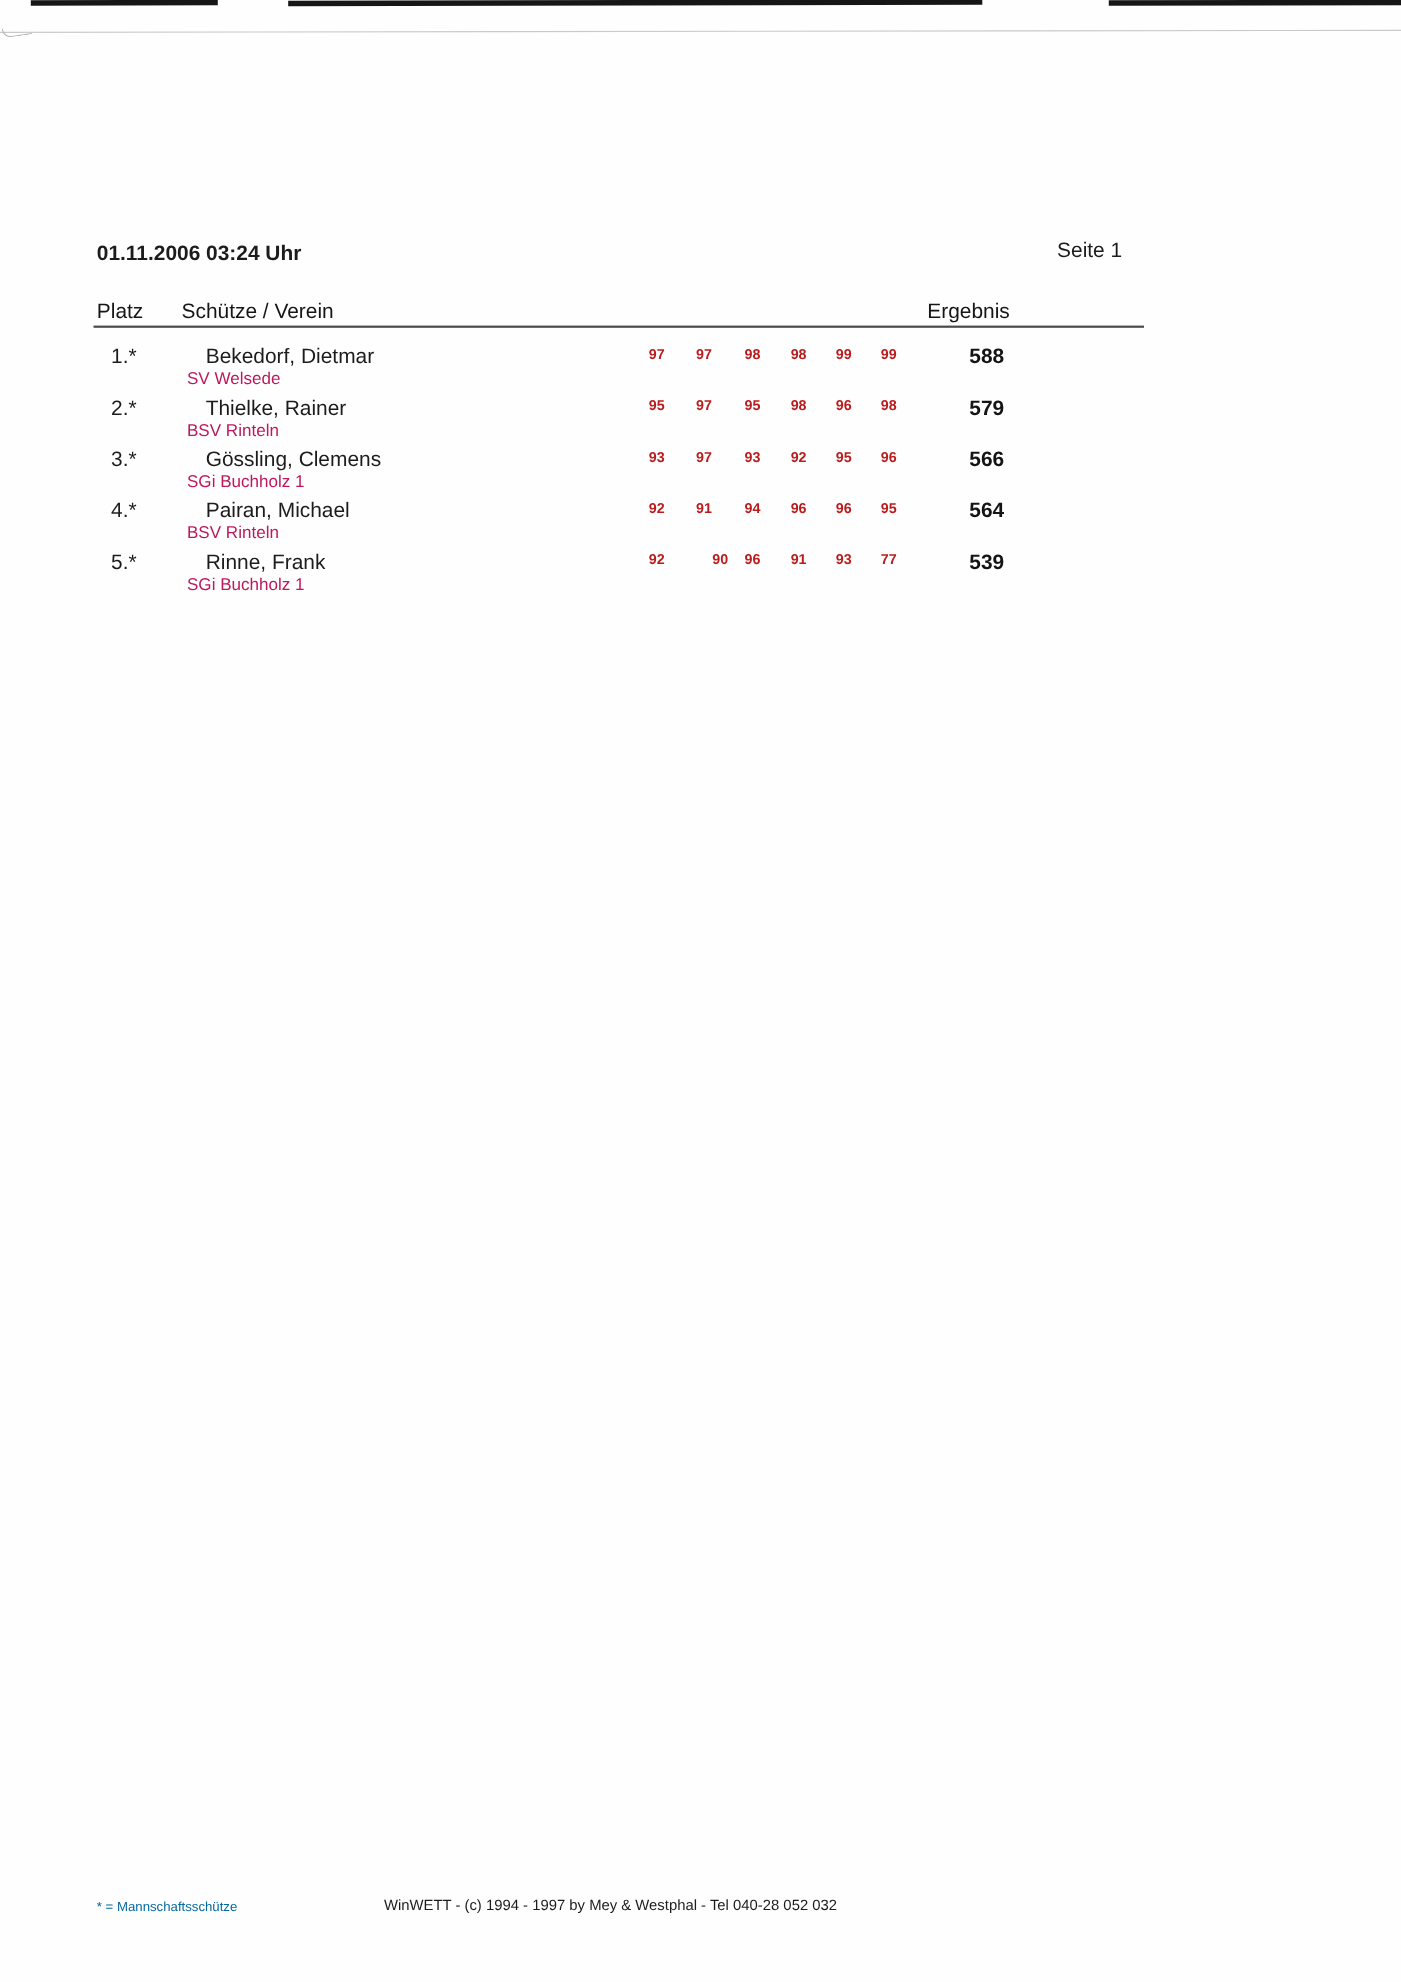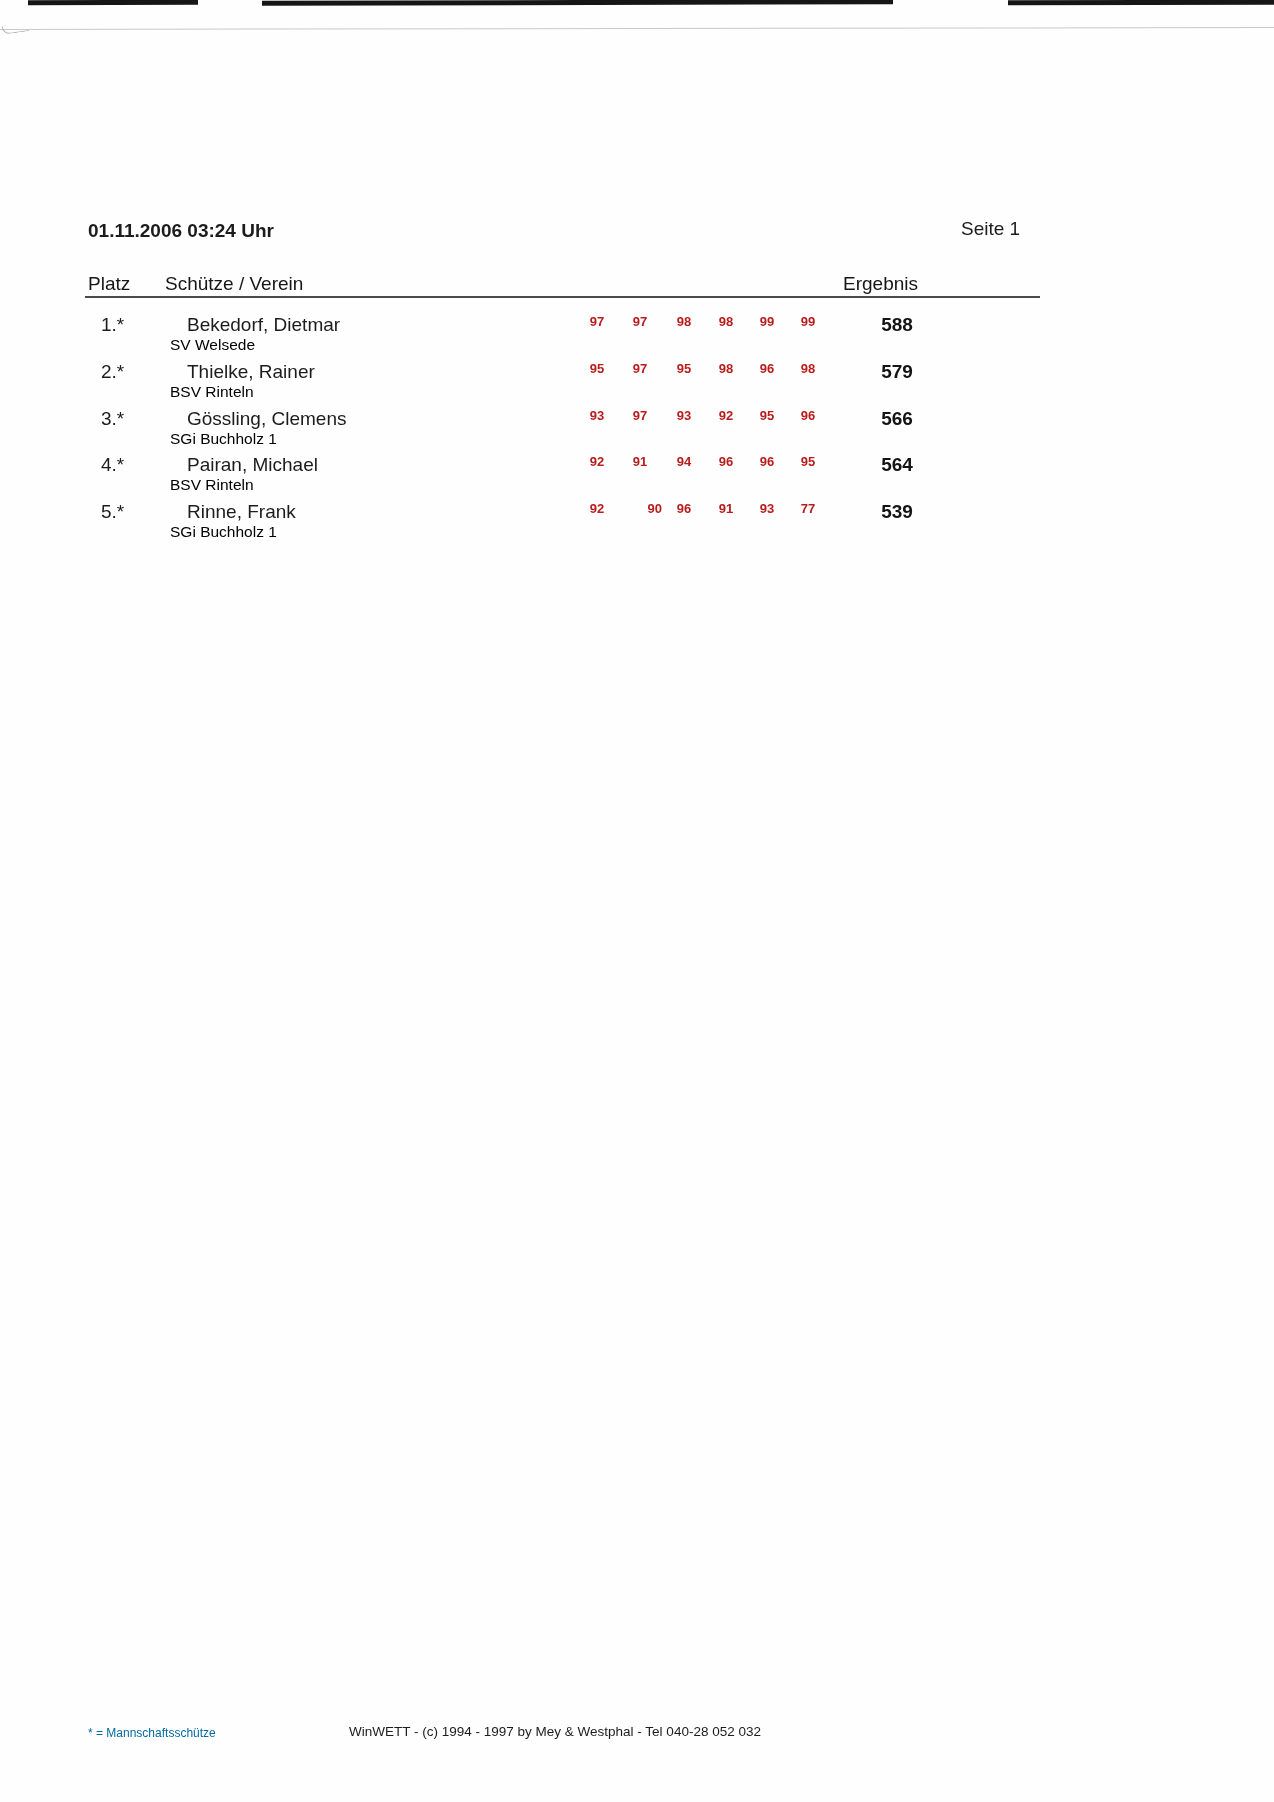--- a/index.html
+++ b/index.html
@@ -24,21 +24,21 @@
   .datetime{position:absolute;top:220px;left:88px;font-size:19px;font-weight:bold;}
   .page-number{position:absolute;top:218px;left:946px;font-size:19px;margin-left:15px;}
   .col-header{position:absolute;top:273px;font-size:19px;color:#161616;}
   .col-header.platz{left:88px;}
   .col-header.schuetze{left:165px;}
   .col-header.ergebnis{left:843px;}
   .header-rule{position:absolute;top:296px;left:85px;width:955px;height:2px;background:#4a4a4a;}
   .trow{position:absolute;left:0;width:1274px;height:44px;}
   .rank{position:absolute;left:101px;top:0;font-size:19px;}
   .shooter{position:absolute;left:170px;top:0;font-size:19px;margin-left:17px;}
-  .club{position:absolute;left:170px;top:22px;font-size:15.5px;color:#000000;}
+  .club{position:absolute;left:170px;top:22px;font-size:15.5px;color:#be185d;}
   .score{position:absolute;top:0;width:44px;text-align:center;font-size:13px;font-weight:bold;color:#b91c1c;}
   .total{position:absolute;left:855px;top:0;width:84px;text-align:center;font-size:19px;font-weight:bold;color:#141414;}
   .footer-legend{position:absolute;top:1726px;left:88px;font-size:12px;color:#0369a1;}
   .footer-copyright{position:absolute;top:1724px;left:300px;width:510px;text-align:center;font-size:13.5px;color:#1c1c1c;}
 </style>
 </head>
 <body>
 
 <div class="page">
 

